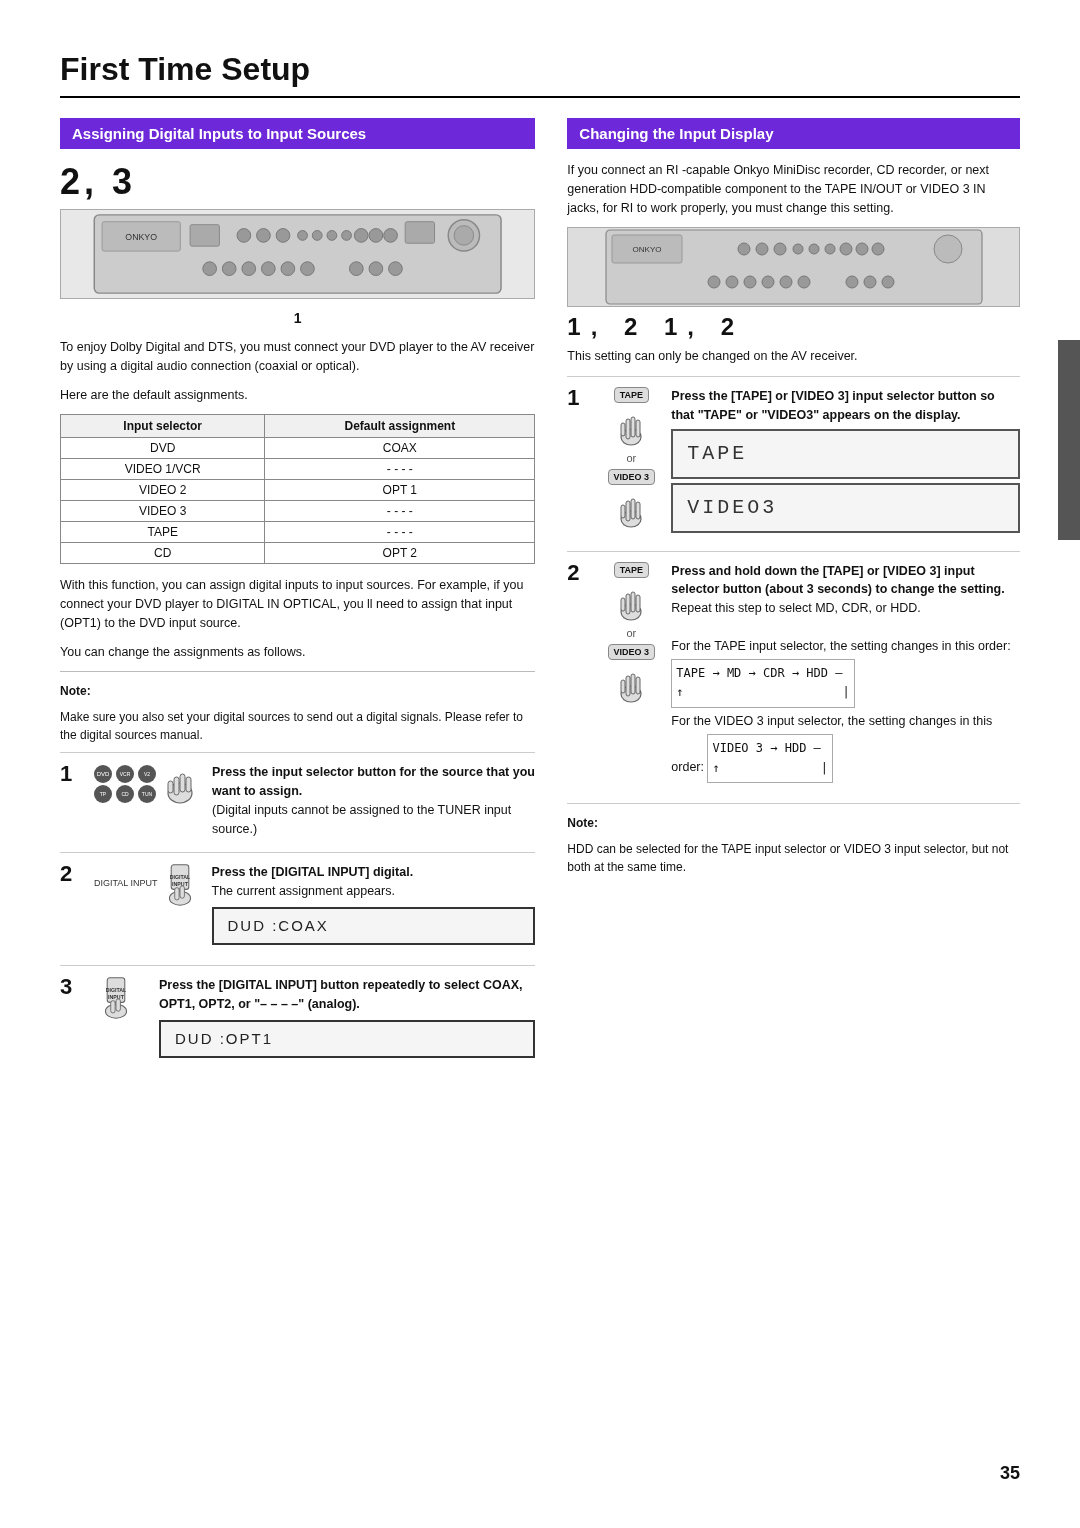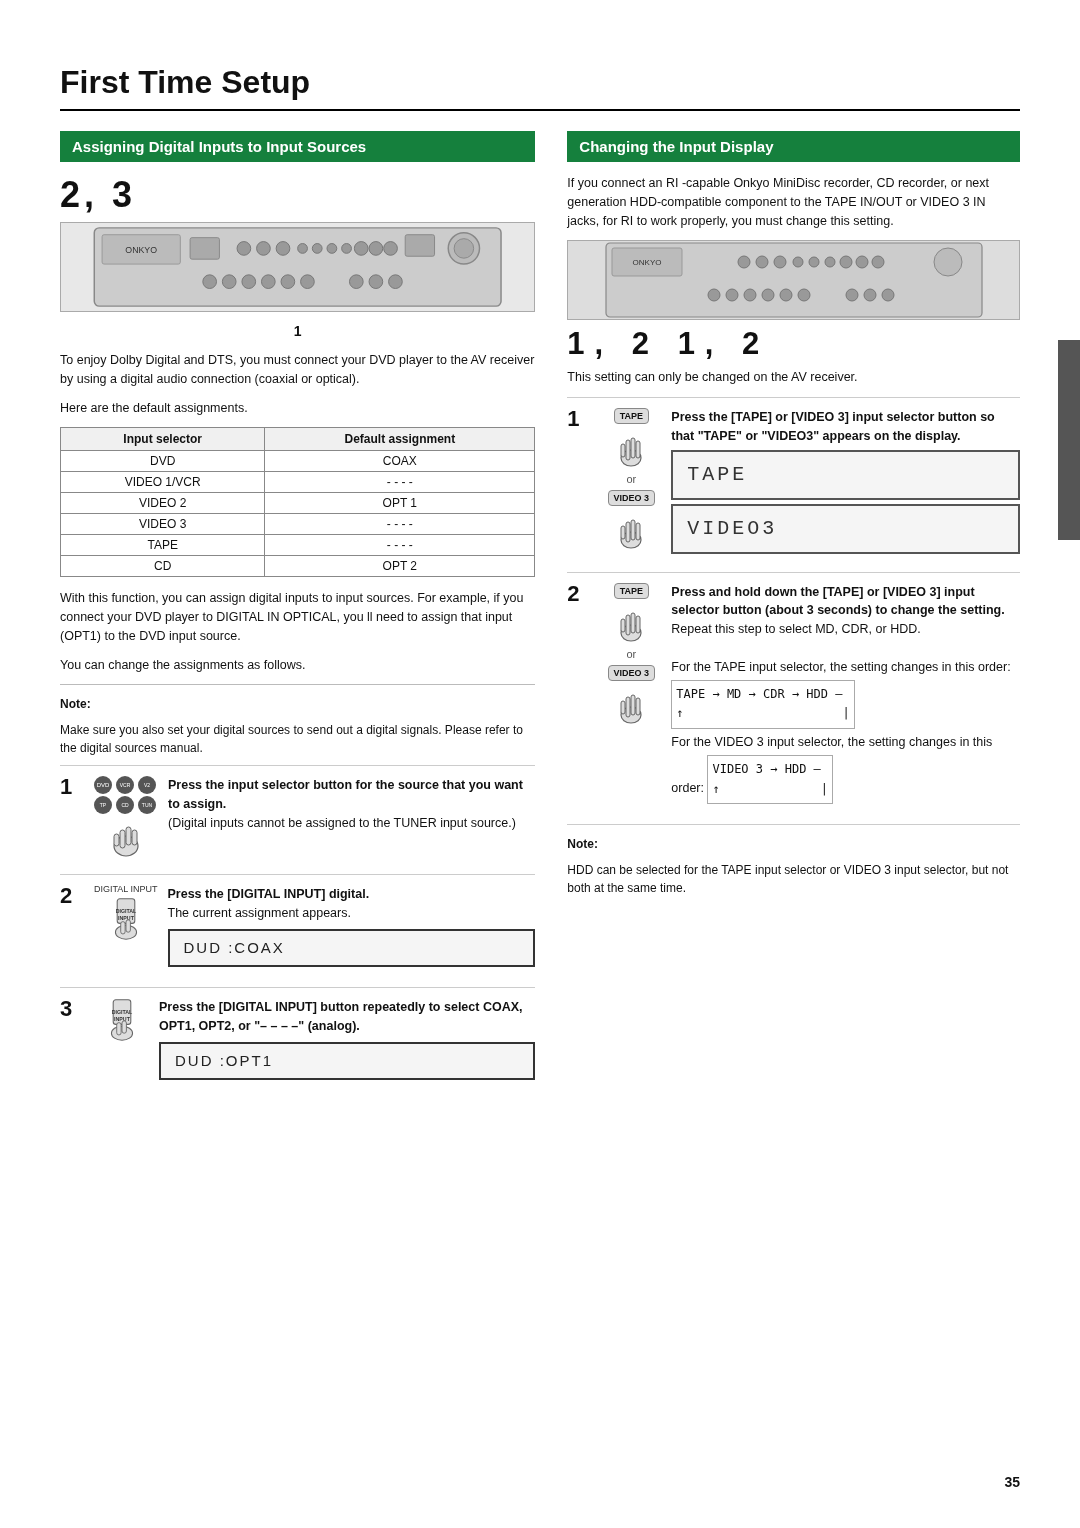--- a/index.html
+++ b/index.html
@@ -6,21 +6,21 @@
     body {
       width: 1080px;
       min-height: 1528px;
       background: #fff;
       font-family: Arial, Helvetica, sans-serif;
       font-size: 13px;
       color: #111;
       position: relative;
     }
     .page {
-      padding: 64px 60px 60px 60px;
+      padding: 51px 60px 60px 60px;
     }
     h1.page-title {
       font-size: 32px;
       font-weight: bold;
       border-bottom: 2px solid #000;
       padding-bottom: 8px;
       margin-bottom: 20px;
     }
     .two-col {
       display: flex;
@@ -29,21 +29,21 @@
     }
     .left-col {
       flex: 1.05;
       min-width: 0;
     }
     .right-col {
       flex: 1;
       min-width: 0;
     }
     .section-header {
-      background: #15803d;
+      background: #6d28d9;
       color: #fff;
       font-weight: bold;
       font-size: 15px;
       padding: 7px 12px;
       margin-bottom: 12px;
     }
     .step-number-large {
       font-size: 36px;
       font-weight: bold;
       margin-bottom: 6px;
@@ -115,21 +115,21 @@
       padding-top: 10px;
     }
     .step-num-circle {
       font-size: 22px;
       font-weight: bold;
       min-width: 24px;
       line-height: 1;
     }
     .step-icon-col {
       display: flex;
-      flex-direction: column;
+      flex-direction: row;
       align-items: center;
       min-width: 55px;
     }
     .step-icon-col .icon-label {
       font-size: 9px;
       text-align: center;
       line-height: 1.1;
       color: #333;
       margin-bottom: 2px;
     }
@@ -187,23 +187,23 @@
       color: #333;
       min-width: 160px;
     }
     .flow-arrow {
       font-size: 12px;
       margin: 4px 0;
       line-height: 1.6;
     }
     .page-number {
       position: absolute;
-      bottom: 38px;
+      bottom: 44px;
       right: 60px;
-      font-size: 14px;
+      font-size: 18px;
       font-weight: bold;
     }
     .sidebar-tab {
       position: absolute;
       right: 0;
       top: 340px;
       width: 22px;
       height: 200px;
       background: #555;
     }
@@ -409,21 +409,21 @@
           <circle cx="146" cy="55" r="6" fill="#999" stroke="#777"></circle>
           <circle cx="164" cy="55" r="6" fill="#999" stroke="#777"></circle>
           <circle cx="182" cy="55" r="6" fill="#999" stroke="#777"></circle>
           <circle cx="200" cy="55" r="6" fill="#999" stroke="#777"></circle>
           <circle cx="248" cy="55" r="6" fill="#999" stroke="#777"></circle>
           <circle cx="266" cy="55" r="6" fill="#999" stroke="#777"></circle>
           <circle cx="284" cy="55" r="6" fill="#999" stroke="#777"></circle>
         </svg>
       </div>
 
-      <div class="step-number-large" style="font-size:31px; letter-spacing:10px;">1, 2   1, 2</div>
+      <div class="step-number-large" style="font-size:24px; letter-spacing:10px;">1, 2   1, 2</div>
 
       <p class="intro-text">This setting can only be changed on the AV receiver.</p>
 
       <div class="right-step-row">
         <div class="step-num-circle">1</div>
         <div class="right-step-icons">
           <div style="background:#ddd;border:1px solid #888;border-radius:4px;padding:2px 5px;font-size:9px;font-weight:bold;margin-bottom:2px;">TAPE</div>
           <svg width="40" height="38" viewBox="0 0 40 38" xmlns="http://www.w3.org/2000/svg">
             <ellipse cx="20" cy="28" rx="10" ry="8" fill="#ddd" stroke="#666" stroke-width="1.2"></ellipse>
             <rect x="15" y="10" width="4" height="20" rx="2" fill="#ddd" stroke="#666" stroke-width="1"></rect>

